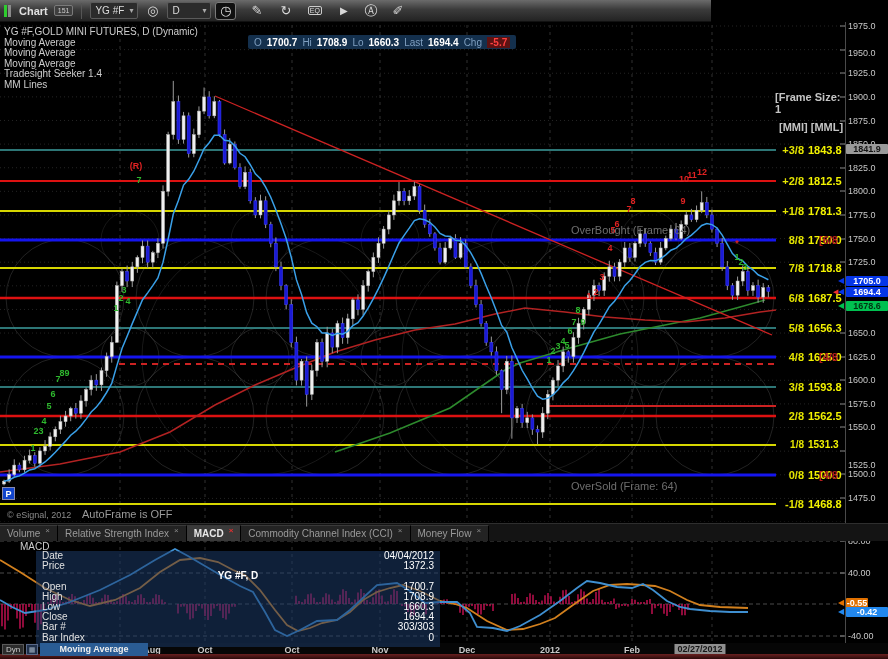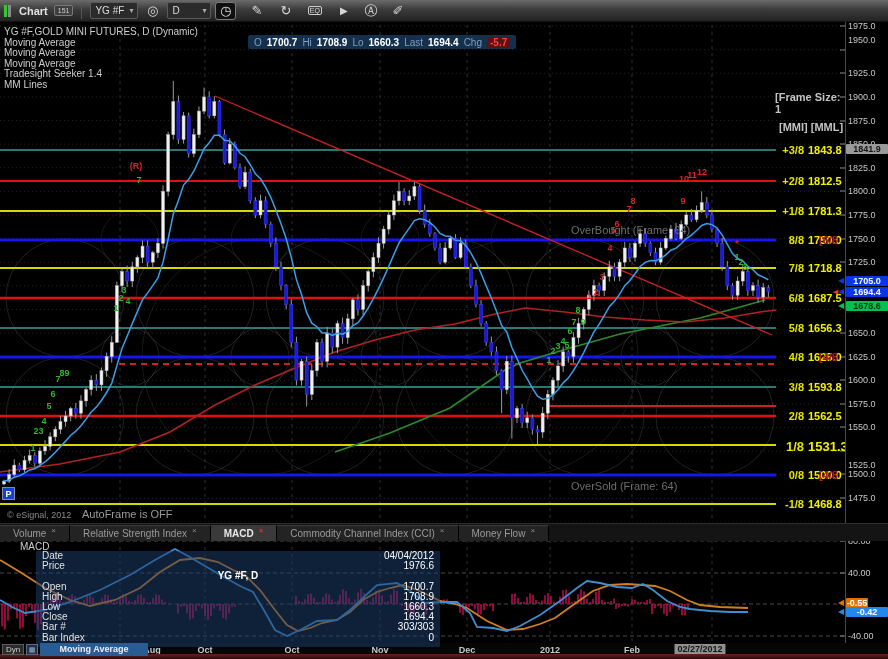--- a/index.html
+++ b/index.html
@@ -2,21 +2,21 @@
 <html><head>
 <meta charset="utf-8">
 <style>
   * { margin:0; padding:0; box-sizing:border-box; }
   html,body { background:#000; width:888px; height:659px; overflow:hidden; }
   body { font-family:"Liberation Sans", sans-serif; }
   #app { position:relative; width:888px; height:659px; background:#000; overflow:hidden; }
   #plot { position:absolute; left:0; top:0; z-index:1; }
 
   
-  #titlebar { position:absolute; left:0; top:0; width:888px; height:22px; z-index:5;
+  #titlebar { position:absolute; left:0; top:0; width:711px; height:22px; z-index:5;
     background:linear-gradient(#6b6b6b,#3b3b3b 45%,#232323); border-bottom:1px solid #111;
     display:flex; align-items:center; gap:4px; padding:0 4px; }
   .tb-bars { display:flex; gap:1px; margin-right:2px; }
   .tb-bars i { display:block; width:3px; height:12px; }
   .tb-title { font-size:11px; font-weight:bold; color:#e0e0e0; margin:0 2px; }
   .tb-badge { font-size:7px; color:#ccc; background:#3f3f3f; border:1px solid #7a7a7a; border-radius:2px; padding:1px 3px; }
   .tb-sep { width:1px; height:16px; background:#161616; border-right:1px solid #555; margin:0 4px; }
   .combo { display:flex; align-items:center; justify-content:space-between; background:#2b2b2b; border:1px solid #5a5a5a;
     border-radius:2px; height:17px; padding:0 4px; color:#ddd; font-size:10px; }
   .tb-btn { display:flex; align-items:center; justify-content:center; width:21px; height:18px; border-radius:3px;
@@ -32,21 +32,21 @@
   .mm-val { color:#f2f200; }
   .mm-bracket { position:absolute; left:42px; top:0; color:#b41e1e; }
   .axis-text { position:absolute; color:#c4c4c4; font-weight:bold; font-size:11px; z-index:3; }
   #axis-border { position:absolute; left:845px; top:22px; width:1px; height:632px; background:#4a4a4a; z-index:2; }
 
   .watermark { position:absolute; color:#6e6e6e; font-size:11px; z-index:2; }
 
   
   #tabbar { position:absolute; left:0; top:523px; width:888px; height:18px; background:#141414;
     border-top:1px solid #2e2e2e; display:flex; align-items:flex-end; z-index:5; }
-  .tab { height:16px; display:flex; align-items:center; padding:0 13px; font-size:10px; color:#9a9a9a;
+  .tab { height:16px; display:flex; align-items:center; padding:0 7px; font-size:10px; color:#9a9a9a;
     background:#232323; border-right:1px solid #000; border-top:1px solid #3a3a3a; }
   .tab .x { font-size:8px; margin-left:5px; color:#8a8a8a; position:relative; top:-3px; }
   .tab.active { background:#3a3a3a; color:#e8e8e8; font-weight:bold; }
   .tab.active .x { color:#e03030; }
 
   
   #datawin { position:absolute; left:36px; top:551px; width:404px; height:96px; z-index:4;
     background:rgba(28,62,110,0.52); font-size:10px; color:#e0e0e0; }
   .dw-row { display:flex; justify-content:space-between; height:10.2px; line-height:10.2px; padding:0 6px; }
   .dw-head { text-align:center; font-weight:bold; color:#fff; height:10.2px; line-height:10.2px; }
@@ -797,27 +797,27 @@
       <div style="position: absolute; left: 777px; top: 144px; width: 68px; height: 12px; font-size: 11px; font-weight: bold; color: rgb(228, 228, 0); z-index: 3; white-space: nowrap; overflow: hidden;"><span class="mm-frac">+3/8</span><span class="mm-val">1843.8</span></div>
       <div style="position: absolute; left: 777px; top: 175px; width: 68px; height: 12px; font-size: 11px; font-weight: bold; color: rgb(228, 228, 0); z-index: 3; white-space: nowrap; overflow: hidden;"><span class="mm-frac">+2/8</span><span class="mm-val">1812.5</span></div>
       <div style="position: absolute; left: 777px; top: 205px; width: 68px; height: 12px; font-size: 11px; font-weight: bold; color: rgb(228, 228, 0); z-index: 3; white-space: nowrap; overflow: hidden;"><span class="mm-frac">+1/8</span><span class="mm-val">1781.3</span></div>
       <div style="position: absolute; left: 777px; top: 234px; width: 68px; height: 12px; font-size: 11px; font-weight: bold; color: rgb(228, 228, 0); z-index: 3; white-space: nowrap; overflow: hidden;"><span class="mm-frac">8/8</span><span class="mm-val">1750.0</span><span class="mm-bracket" style="position: absolute; left: 42px; top: 0px;">[6/8</span></div>
       <div style="position: absolute; left: 777px; top: 262px; width: 68px; height: 12px; font-size: 11px; font-weight: bold; color: rgb(228, 228, 0); z-index: 3; white-space: nowrap; overflow: hidden;"><span class="mm-frac">7/8</span><span class="mm-val">1718.8</span></div>
       <div style="position: absolute; left: 777px; top: 292px; width: 68px; height: 12px; font-size: 11px; font-weight: bold; color: rgb(228, 228, 0); z-index: 3; white-space: nowrap; overflow: hidden;"><span class="mm-frac">6/8</span><span class="mm-val">1687.5</span></div>
       <div style="position: absolute; left: 777px; top: 322px; width: 68px; height: 12px; font-size: 11px; font-weight: bold; color: rgb(228, 228, 0); z-index: 3; white-space: nowrap; overflow: hidden;"><span class="mm-frac">5/8</span><span class="mm-val">1656.3</span></div>
       <div style="position: absolute; left: 777px; top: 351px; width: 68px; height: 12px; font-size: 11px; font-weight: bold; color: rgb(228, 228, 0); z-index: 3; white-space: nowrap; overflow: hidden;"><span class="mm-frac">4/8</span><span class="mm-val">1625.0</span><span class="mm-bracket" style="position: absolute; left: 42px; top: 0px;">[4/8</span></div>
       <div style="position: absolute; left: 777px; top: 381px; width: 68px; height: 12px; font-size: 11px; font-weight: bold; color: rgb(228, 228, 0); z-index: 3; white-space: nowrap; overflow: hidden;"><span class="mm-frac">3/8</span><span class="mm-val">1593.8</span></div>
       <div style="position: absolute; left: 777px; top: 410px; width: 68px; height: 12px; font-size: 11px; font-weight: bold; color: rgb(228, 228, 0); z-index: 3; white-space: nowrap; overflow: hidden;"><span class="mm-frac">2/8</span><span class="mm-val">1562.5</span></div>
-      <div style="position: absolute; left: 777px; top: 439px; width: 68px; height: 12px; font-size: 13px; font-weight: bold; color: rgb(228, 228, 0); z-index: 3; white-space: nowrap; overflow: hidden;"><span class="mm-frac">1/8</span><span class="mm-val">1531.3</span></div>
+      <div style="position: absolute; left: 777px; top: 439px; width: 68px; height: 12px; font-size: 10px; font-weight: bold; color: rgb(228, 228, 0); z-index: 3; white-space: nowrap; overflow: hidden;"><span class="mm-frac">1/8</span><span class="mm-val">1531.3</span></div>
       <div style="position: absolute; left: 777px; top: 469px; width: 68px; height: 12px; font-size: 11px; font-weight: bold; color: rgb(228, 228, 0); z-index: 3; white-space: nowrap; overflow: hidden;"><span class="mm-frac">0/8</span><span class="mm-val">1500.0</span><span class="mm-bracket" style="position: absolute; left: 42px; top: 0px;">[4/8</span></div>
       <div style="position: absolute; left: 777px; top: 498px; width: 68px; height: 12px; font-size: 11px; font-weight: bold; color: rgb(228, 228, 0); z-index: 3; white-space: nowrap; overflow: hidden;"><span class="mm-frac">-1/8</span><span class="mm-val">1468.8</span></div>
     </div>
   <div id="ticks">
       <div style="position: absolute; left: 848px; top: 21px; color: rgb(200, 200, 200); font-size: 9px; z-index: 3;">1975.0</div>
-      <div style="position: absolute; left: 848px; top: 35px; color: rgb(200, 200, 200); font-size: 9px; z-index: 3;">1950.0</div>
+      <div style="position: absolute; left: 848px; top: 48px; color: rgb(200, 200, 200); font-size: 9px; z-index: 3;">1950.0</div>
       <div style="position: absolute; left: 848px; top: 68px; color: rgb(200, 200, 200); font-size: 9px; z-index: 3;">1925.0</div>
       <div style="position: absolute; left: 848px; top: 92px; color: rgb(200, 200, 200); font-size: 9px; z-index: 3;">1900.0</div>
       <div style="position: absolute; left: 848px; top: 116px; color: rgb(200, 200, 200); font-size: 9px; z-index: 3;">1875.0</div>
       <div style="position: absolute; left: 848px; top: 139px; color: rgb(200, 200, 200); font-size: 9px; z-index: 3;">1850.0</div>
       <div style="position: absolute; left: 848px; top: 163px; color: rgb(200, 200, 200); font-size: 9px; z-index: 3;">1825.0</div>
       <div style="position: absolute; left: 848px; top: 186px; color: rgb(200, 200, 200); font-size: 9px; z-index: 3;">1800.0</div>
       <div style="position: absolute; left: 848px; top: 210px; color: rgb(200, 200, 200); font-size: 9px; z-index: 3;">1775.0</div>
       <div style="position: absolute; left: 848px; top: 234px; color: rgb(200, 200, 200); font-size: 9px; z-index: 3;">1750.0</div>
       <div style="position: absolute; left: 848px; top: 257px; color: rgb(200, 200, 200); font-size: 9px; z-index: 3;">1725.0</div>
       <div style="position: absolute; left: 848px; top: 328px; color: rgb(200, 200, 200); font-size: 9px; z-index: 3;">1650.0</div>
@@ -869,21 +869,21 @@
     </div>
 
   <div id="macd-title">MACD</div>
   <div id="datawin">
       <div class="dw-row">
         <span>Date</span>
         <span style="color: rgb(255, 255, 255);">04/04/2012</span>
       </div>
       <div class="dw-row">
         <span>Price</span>
-        <span style="color: rgb(255, 255, 255);">1976.6</span>
+        <span style="color: rgb(255, 255, 255);">1372.3</span>
       </div>
       <div class="dw-head">YG #F, D</div>
       <div class="dw-row">
         <span>Open</span>
         <span style="color: rgb(255, 255, 255);">1700.7</span>
       </div>
       <div class="dw-row">
         <span>High</span>
         <span style="color: rgb(255, 255, 255);">1708.9</span>
       </div>

